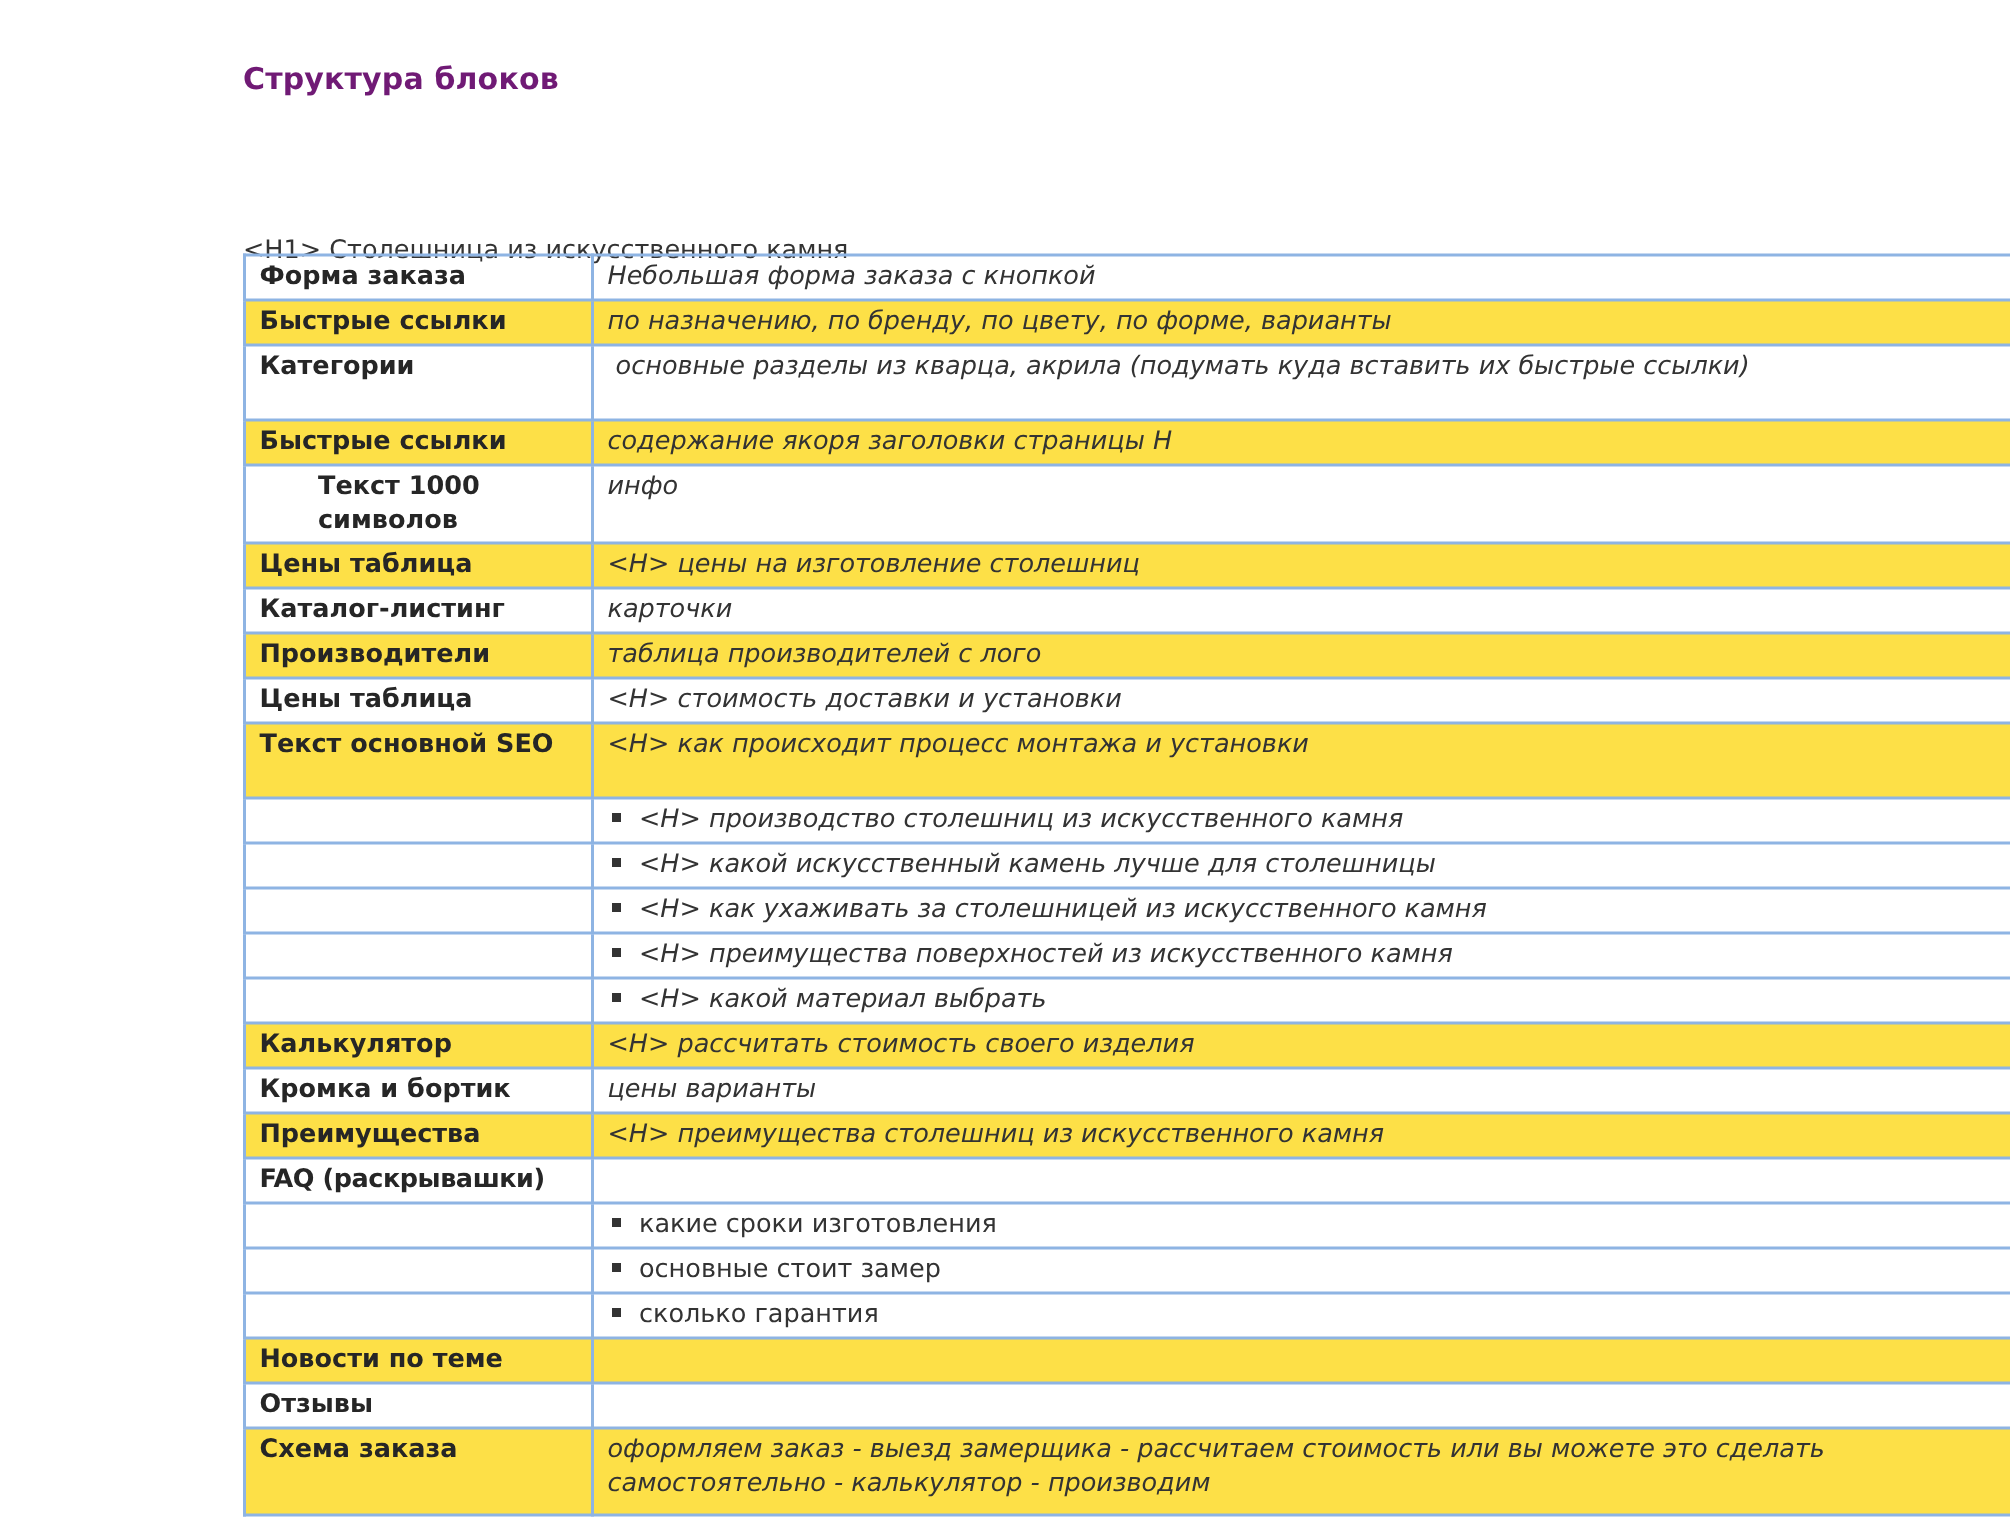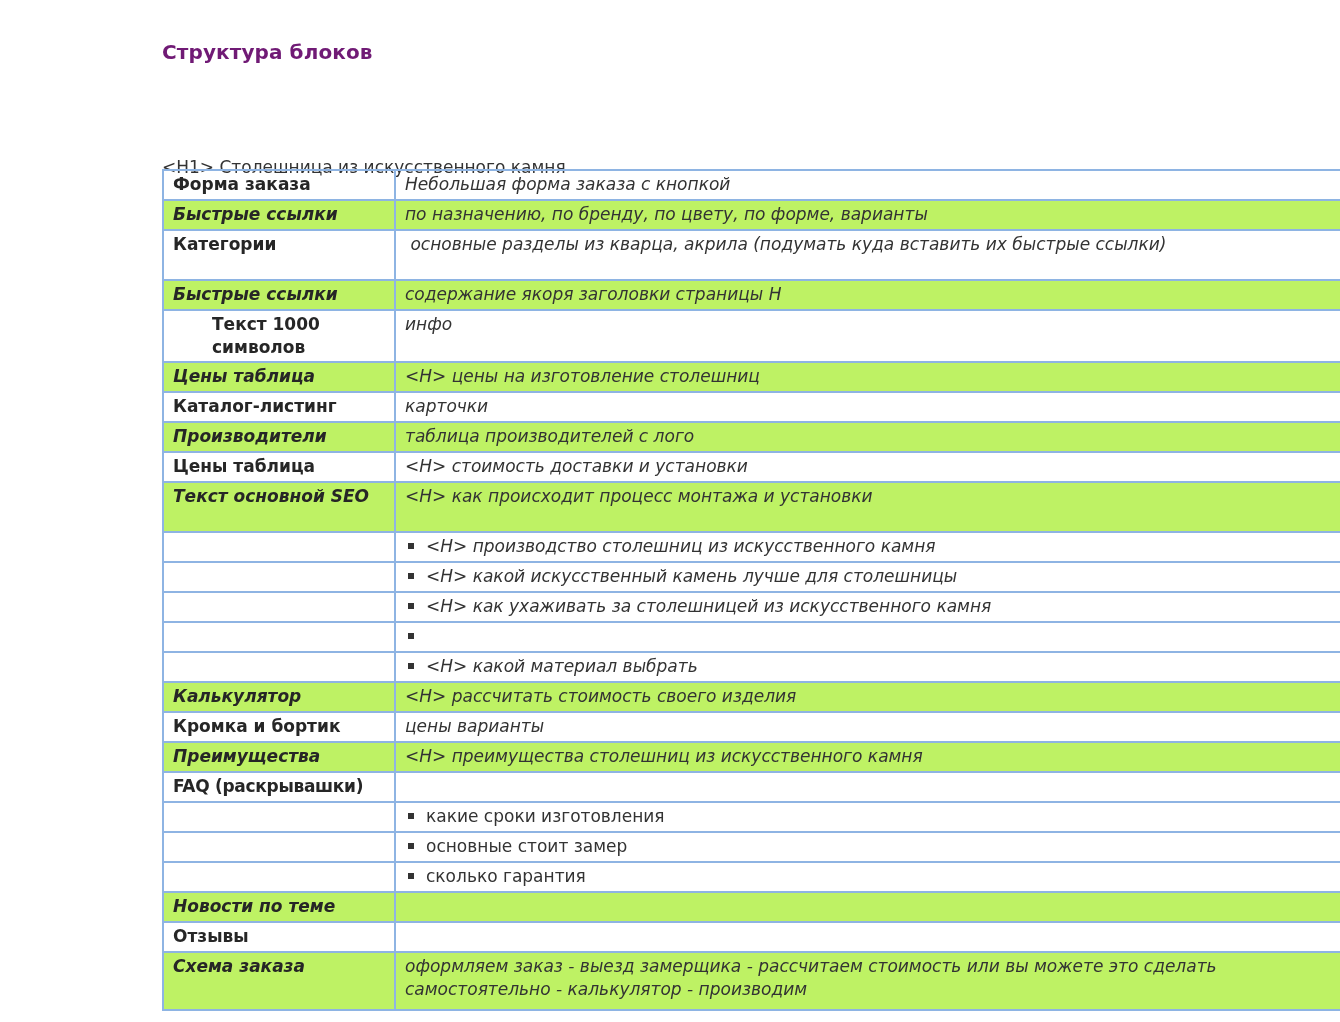--- a/index.html
+++ b/index.html
@@ -57,22 +57,21 @@
     }
     table.blocks td.value {
       font-style: italic;
       color: #333333;
     }
     table.blocks td.value.regular {
       font-style: normal;
       margin-left: 11px;
     }
     table.blocks tr.shaded td {
-      background: #bef264;
-      font-style: italic;
+      background: #fde047;
     }
     table.blocks tr.tall td {
       height: 44px;
     }
     table.blocks tr.tall2 td {
       height: 52px;
     }
     .bullet {
       display: inline-block;
       width: 6px;
@@ -137,21 +136,21 @@
     <tr>
       <td class="label"></td>
       <td class="value"><span class="bullet"></span><span>&lt;H&gt; какой искусственный камень лучше для столешницы</span></td>
     </tr>
     <tr>
       <td class="label"></td>
       <td class="value"><span class="bullet"></span><span>&lt;H&gt; как ухаживать за столешницей из искусственного камня</span></td>
     </tr>
     <tr>
       <td class="label"></td>
-      <td class="value"><span class="bullet"></span></td>
+      <td class="value"><span class="bullet"></span><span>&lt;H&gt; преимущества поверхностей из искусственного камня</span></td>
     </tr>
     <tr>
       <td class="label"></td>
       <td class="value"><span class="bullet"></span><span>&lt;H&gt; какой материал выбрать</span></td>
     </tr>
     <tr class="shaded">
       <td class="label">Калькулятор</td>
       <td class="value">&lt;H&gt; рассчитать стоимость своего изделия</td>
     </tr>
     <tr>

